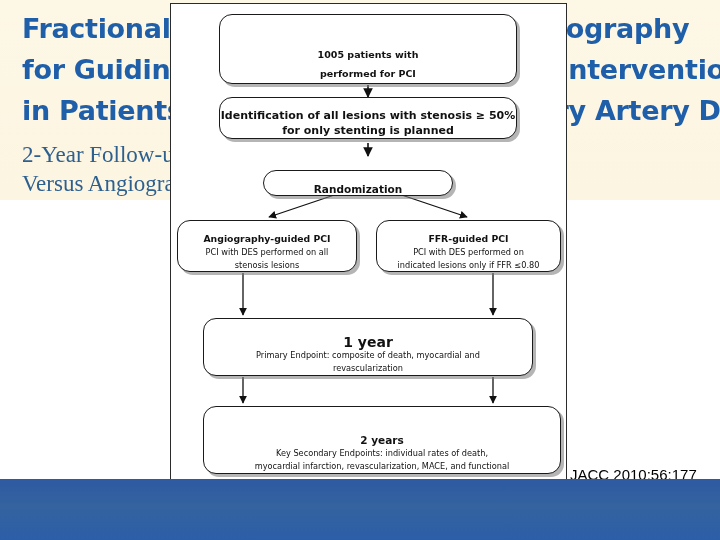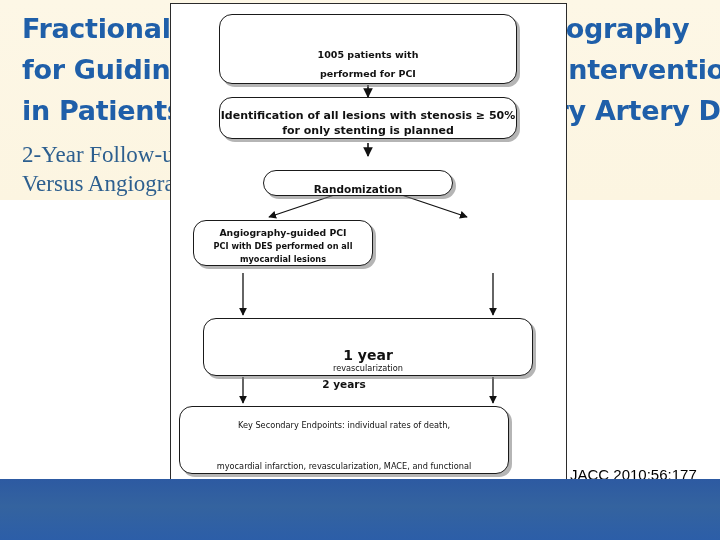--- a/index.html
+++ b/index.html
@@ -94,33 +94,33 @@
 
   
   #box-enroll   { left: 48px;  top: 10px;  width: 298px; height: 70px; font-size: 9.5px; font-weight: bold; }
   #box-enroll .line { line-height: 19px; }
 
   #box-lesions  { left: 48px;  top: 93px;  width: 298px; height: 42px; font-size: 11px; font-weight: bold; }
   #box-lesions .line { line-height: 15px; }
 
   #box-random   { left: 92px;  top: 155px; width: 190px; height: 26px; font-size: 10.5px; font-weight: bold; margin-top: 11px; }
 
-  #box-angio    { left: 22px;   top: 216px; width: 180px; height: 46px; font-size: 8.2px; }
-  #box-angio .line { line-height: 12.5px; font-weight: bold; }
+  #box-angio    { left: 6px;   top: 216px; width: 180px; height: 52px; font-size: 8.2px; }
+  #box-angio .line { line-height: 12.5px; }
   #box-angio .hdr { font-size: 9.3px; font-weight: bold; line-height: 14px; }
 
   #box-ffr      { left: 205px; top: 216px; width: 185px; height: 52px; font-size: 8.2px; }
   #box-ffr .line { line-height: 12.5px; }
   #box-ffr .hdr { font-size: 9.3px; font-weight: bold; line-height: 14px; }
 
   #box-1year    { left: 32px;  top: 314px; width: 330px; height: 58px; font-size: 8.2px; }
   #box-1year .hdr { font-size: 14px; font-weight: bold; line-height: 19px; }
   #box-1year .line { line-height: 13px; }
 
-  #box-2year    { left: 8px;  top: 402px; width: 330px; height: 68px; font-size: 8.2px; gap: 28px; }
+  #box-2year    { left: 32px;  top: 402px; width: 358px; height: 68px; font-size: 8.2px; }
   #box-2year .hdr { font-size: 10.5px; font-weight: bold; line-height: 19px; }
   #box-2year .line { line-height: 13px; }
 
   
   #flow-arrows {
     position: absolute;
     left: 0; top: 0;
     width: 395px; height: 478px;
     pointer-events: none;
   }
@@ -199,26 +199,32 @@
         <span class="line">for only stenting is planned</span>
       </div>
 
       <div class="fbox" id="box-random">
         <span class="line">Randomization</span>
       </div>
 
       <div class="fbox" id="box-angio">
         <span class="line hdr">Angiography-guided PCI</span>
         <span class="line">PCI with DES performed on all</span>
-        <span class="line">myocardial lesions</span>
-      </div>
-
+        <span class="line">stenosis lesions</span>
+      </div>
+
+      <div class="fbox" id="box-ffr">
+        <span class="line hdr">FFR-guided PCI</span>
+        <span class="line">PCI with DES performed on</span>
+        <span class="line">indicated lesions only if FFR ≤0.80</span>
+      </div>
 
       <div class="fbox" id="box-1year">
         <span class="line hdr">1 year</span>
+        <span class="line">Primary Endpoint: composite of death, myocardial and</span>
         <span class="line">revascularization</span>
       </div>
 
       <div class="fbox" id="box-2year">
         <span class="line hdr">2 years</span>
         <span class="line">Key Secondary Endpoints: individual rates of death,</span>
         <span class="line">myocardial infarction, revascularization, MACE, and functional</span>
       </div>
 
     </div>

